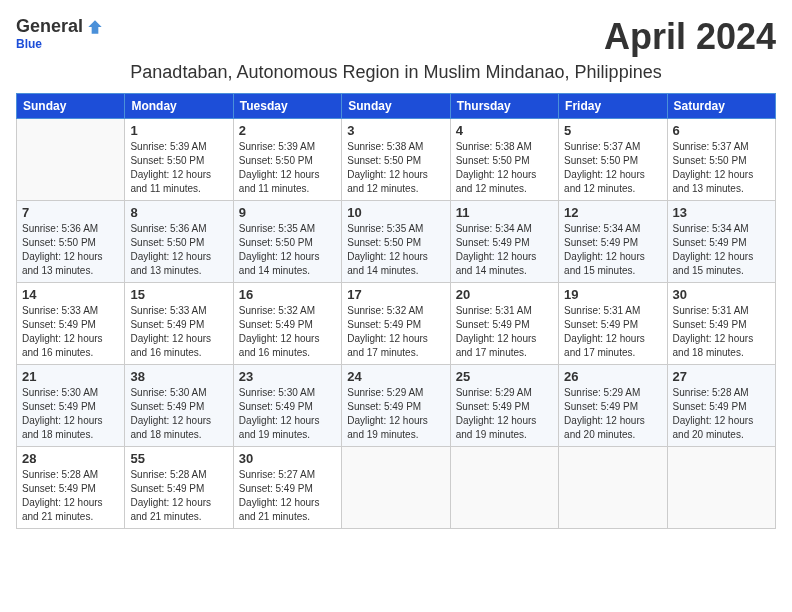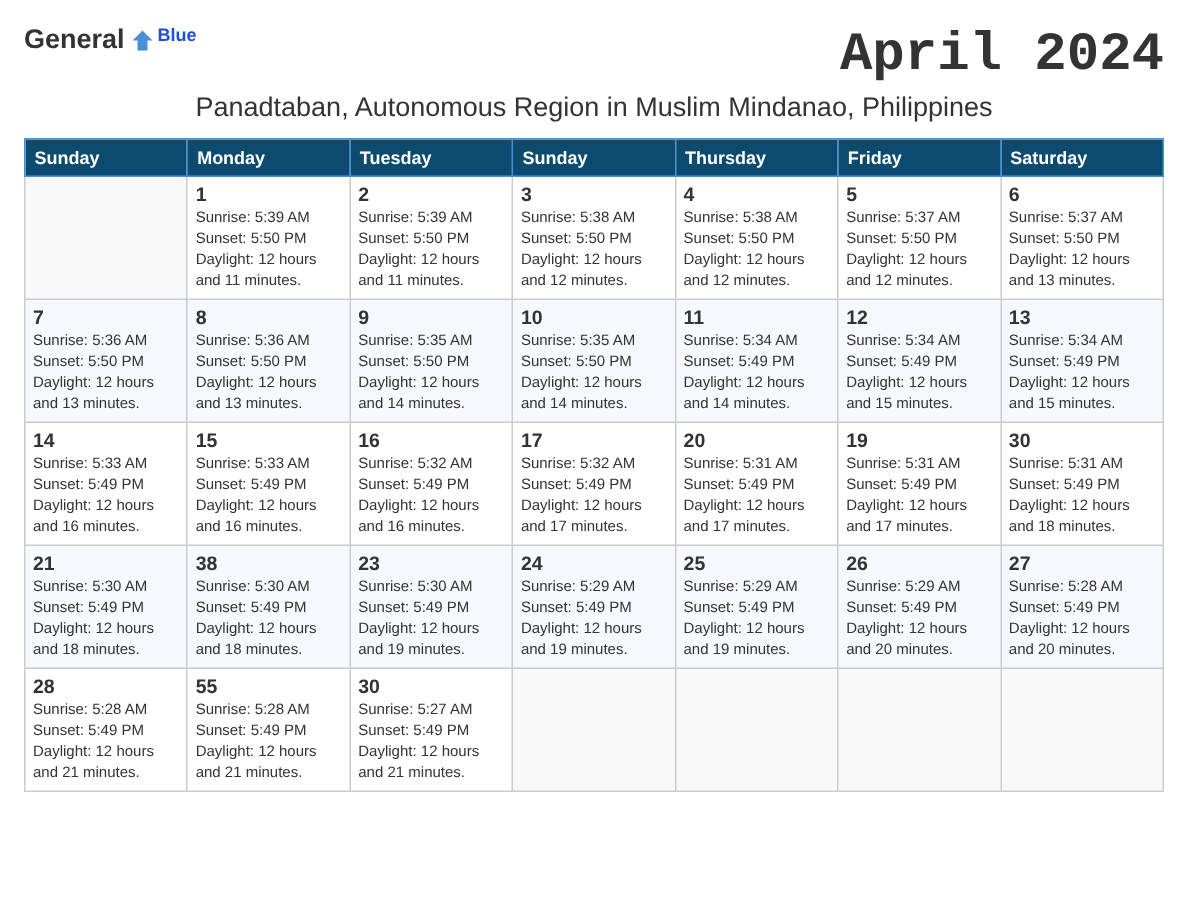--- a/index.html
+++ b/index.html
@@ -11,21 +11,21 @@
       padding: 16px;
     }
     .header {
       display: flex;
       justify-content: space-between;
       align-items: flex-start;
       margin-bottom: 4px;
     }
     .logo {
       display: flex;
-      flex-direction: row;
+      flex-direction: column;
       align-items: flex-start;
     }
     .logo-text {
       display: flex;
       align-items: center;
     }
     .logo-general {
       font-size: 18px;
       font-weight: bold;
       color: #333;
@@ -38,36 +38,35 @@
     .logo-icon {
       width: 20px;
       height: 20px;
       margin-left: 2px;
     }
     .month-title {
       font-size: 36px;
       font-weight: bold;
       color: #333;
       text-align: left;
-      font-family: Liberation Mono, monospace;
     }
     .subtitle {
       text-align: center;
       font-size: 18px;
       color: #333;
       margin-bottom: 10px;
       font-weight: normal;
     }
     .calendar {
       width: 100%;
       border-collapse: collapse;
       font-size: 11px;
     }
     .calendar th {
-      background-color: #0c4a6e;
+      background-color: #1d4ed8;
       color: #fff;
       text-align: left;
       padding: 5px 6px;
       font-size: 12px;
       font-weight: bold;
       border: 1px solid #4a90d9;
     }
     .calendar td {
       vertical-align: top;
       border: 1px solid #ccc;

